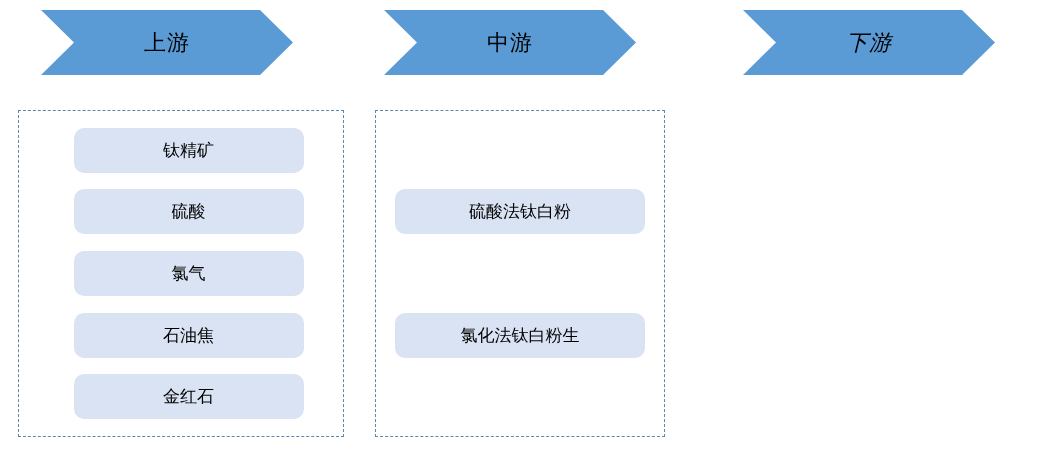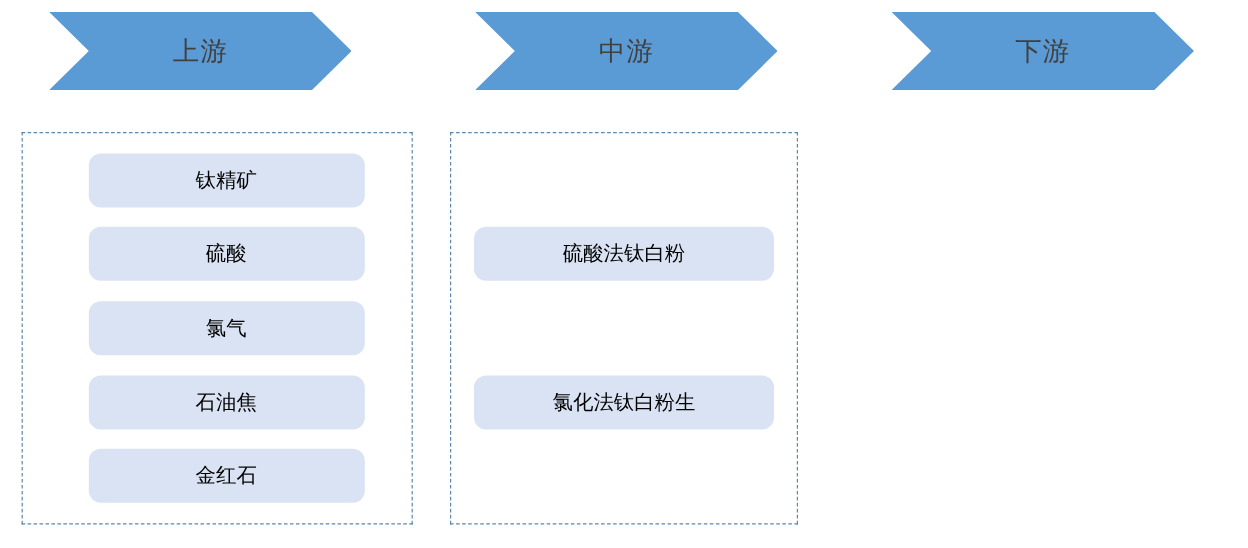--- a/index.html
+++ b/index.html
@@ -19,27 +19,27 @@
   .stage-arrow {
     position: absolute;
     top: 10px;
     width: 252px;
     height: 65px;
     background: #5B9BD5;
     clip-path: polygon(0 0, calc(100% - 33px) 0, 100% 50%, calc(100% - 33px) 100%, 0 100%, 33px 50%);
     display: flex;
     align-items: center;
     justify-content: center;
-    color: #404040;
+    color: #000000;
     font-size: 22px;
     letter-spacing: 1px;
   }
   .arrow-1 { left: 41px; }
-  .arrow-2 { left: 396px; }
-  .arrow-3 { left: 743px; }
+  .arrow-2 { left: 384px; }
+  .arrow-3 { left: 743px; font-style: italic; }
 
   
   .stage-panel {
     position: absolute;
     top: 110px;
     height: 327px;
     border: 1px dashed #5d87ab;
     box-sizing: border-box;
     display: flex;
     flex-direction: column;

